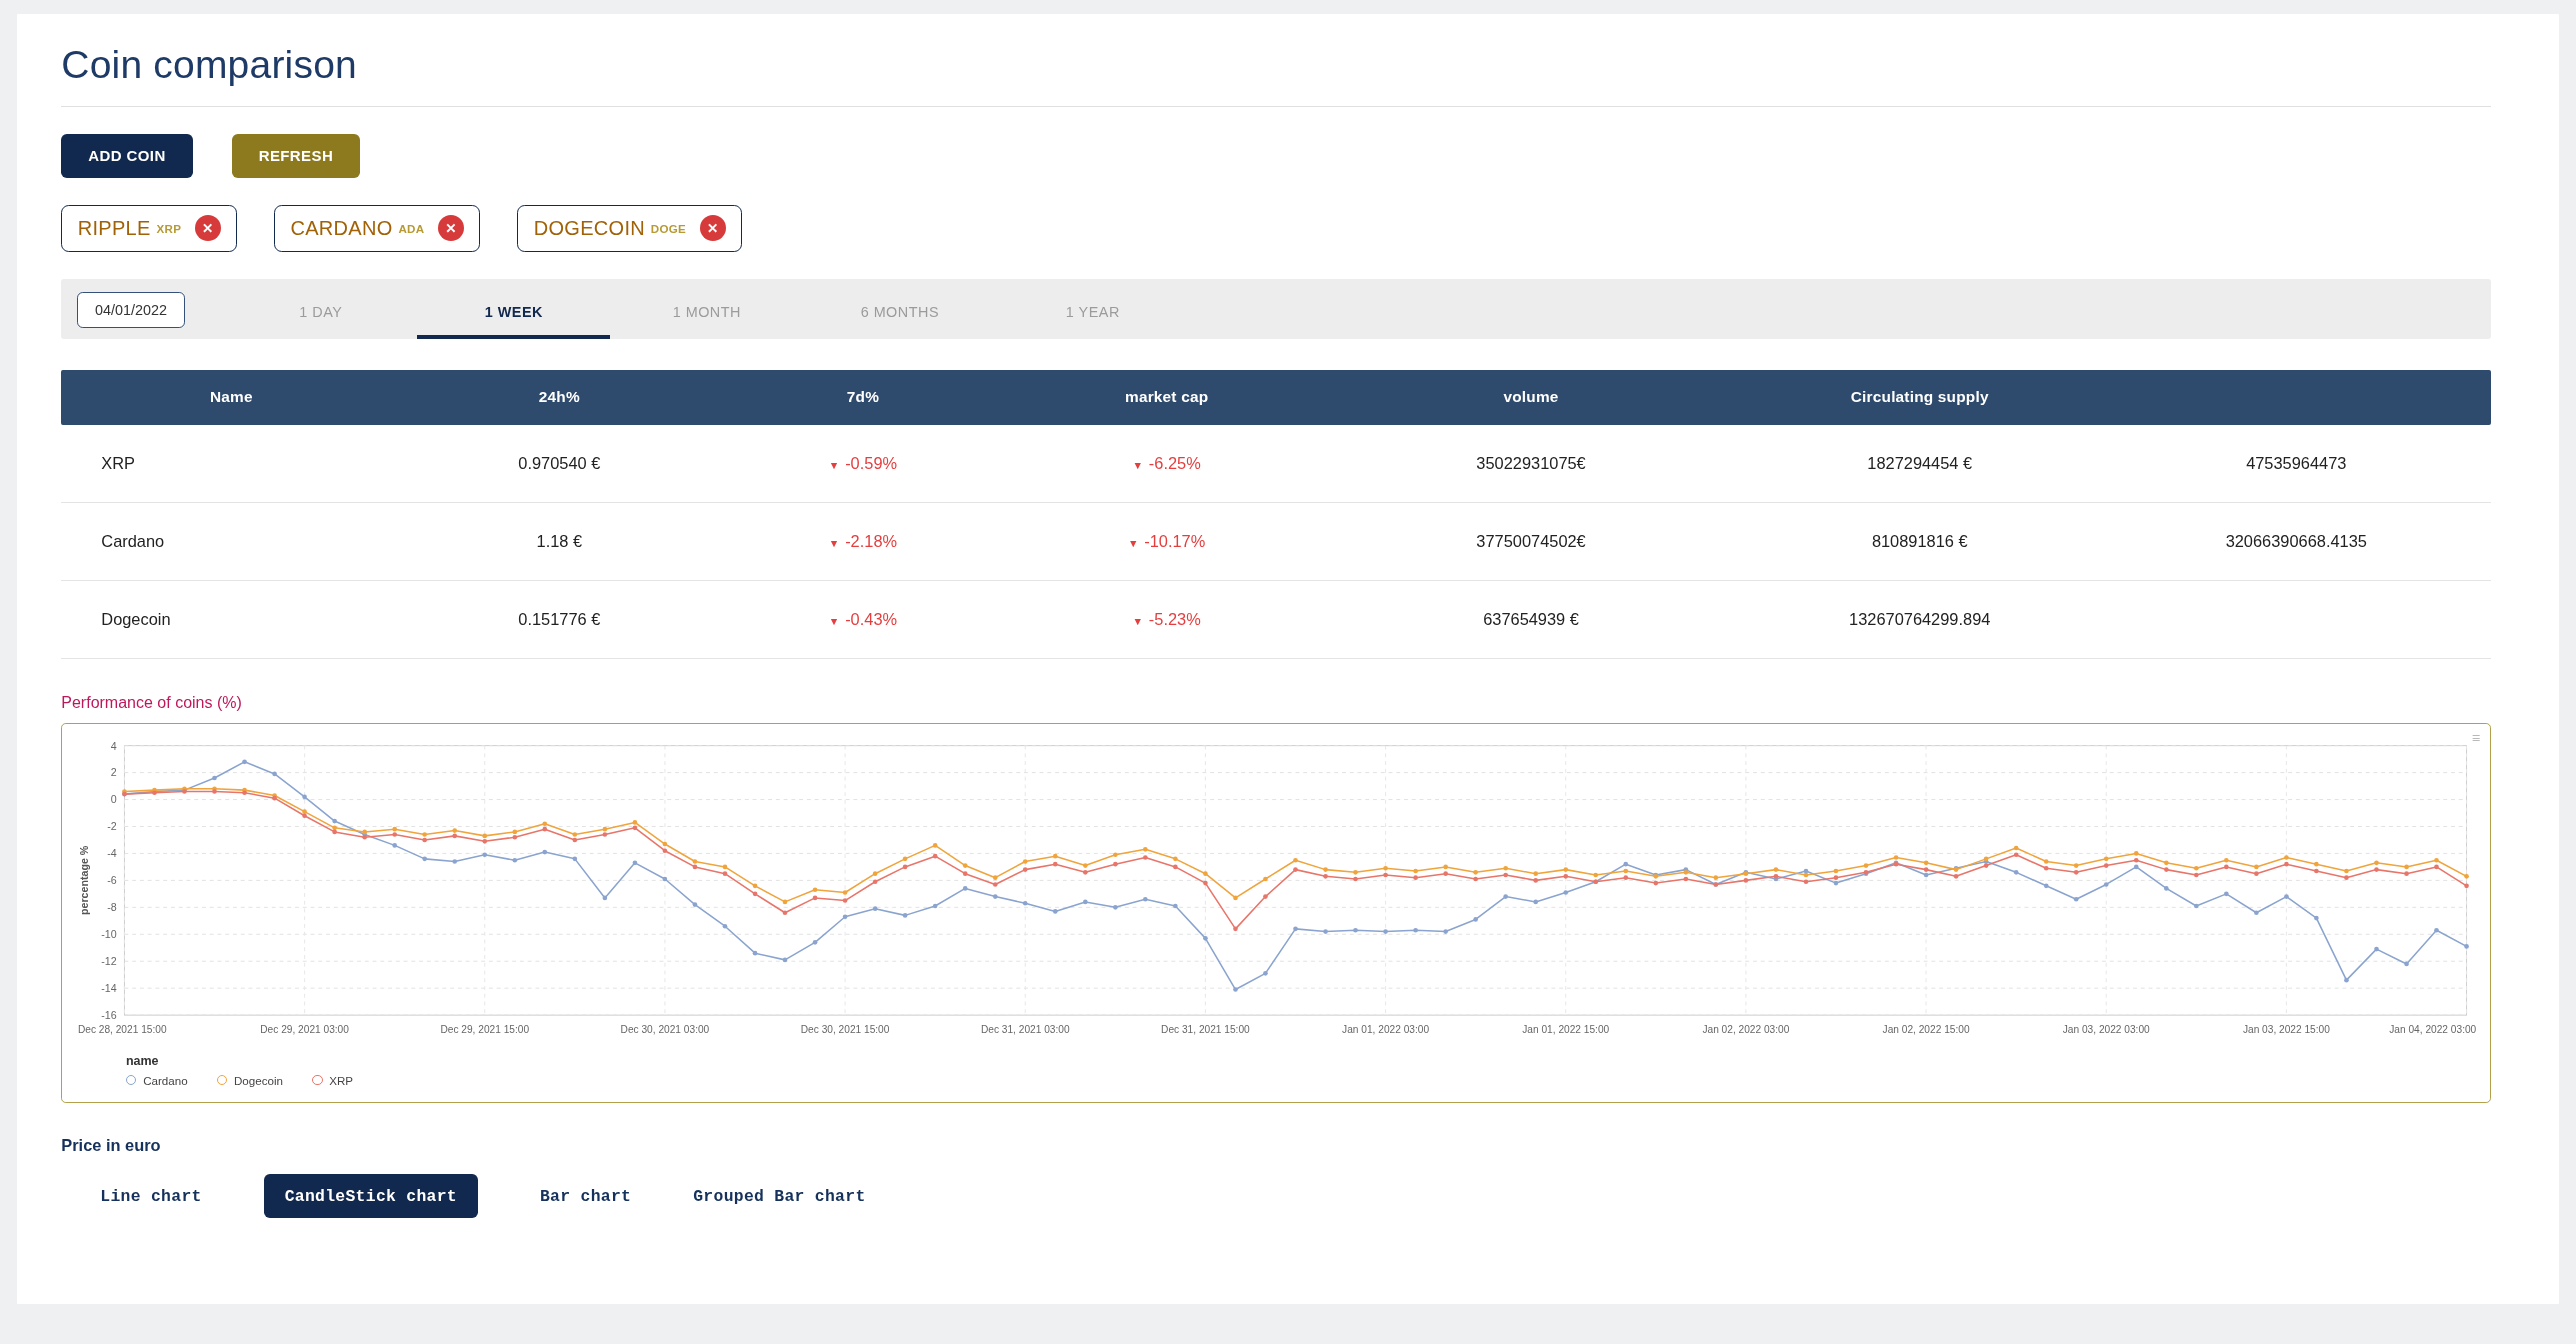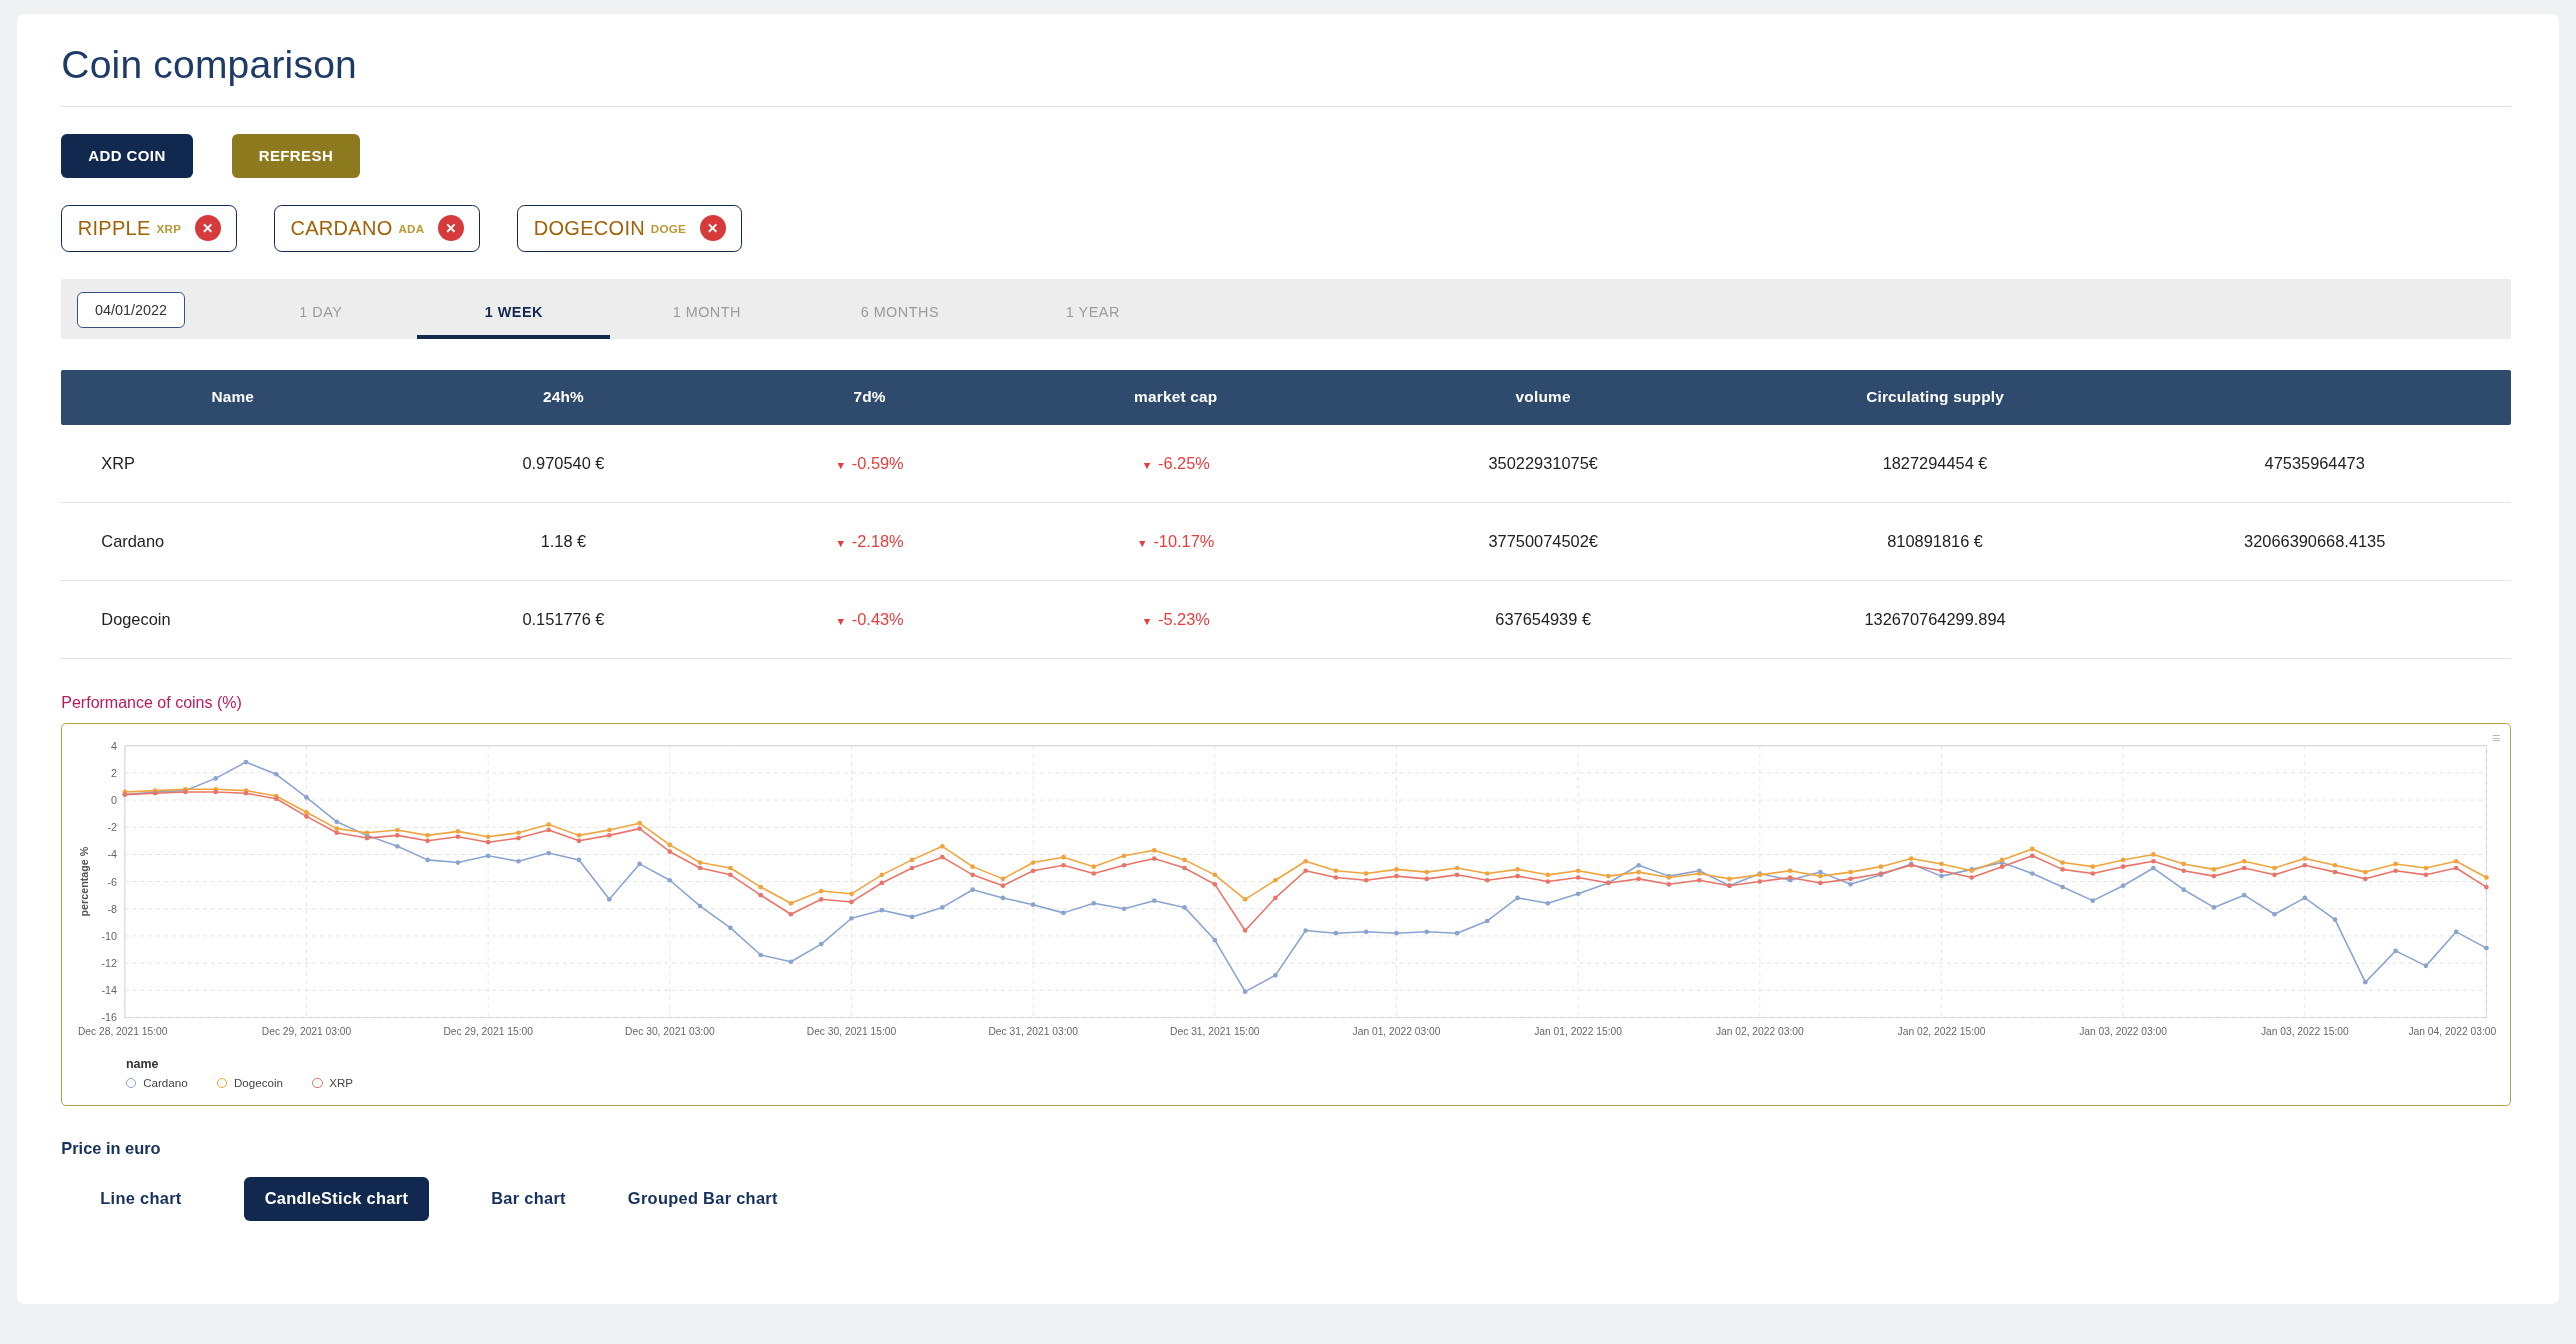--- a/index.html
+++ b/index.html
@@ -4,22 +4,22 @@
 <style>
   * { box-sizing: border-box; margin: 0; padding: 0; }
   html,body { width:100%; height:100%; }
   body {
     font-family: "Liberation Sans", sans-serif;
     background: #eef0f1;
     padding: 13.5px 17.3px;
   }
   .card {
     background: #ffffff;
-    border-radius: 7px;
-    padding: 29px 48px 39px 44px;
+    border-radius: 1px;
+    padding: 29px 68px 39px 44px;
     min-height: 1290px;
   }
   h1 {
     font-size: 39px;
     font-weight: 500;
     color: #1e3a66;
     letter-spacing: 0.2px;
   }
   .divider { border-top: 1px solid #e0e0e0; margin: 19px 0 27px 0; }
   .toolbar { display: flex; gap: 39px; }
@@ -85,21 +85,21 @@
   .chart-menu { position: absolute; top: 5.8px; right: 9.6px; color: #b9b9b9; font-size: 14.4px; cursor: pointer; }
   #chart svg { width: 100%; display: block; }
   .legend { padding: 3.9px 5.8px 9.6px 52px; }
   .legend-title { font-size: 12.5px; font-weight: 700; color: #333; margin-bottom: 5.8px; }
   .legend-items { display: flex; gap: 29px; align-items: center; }
   .legend-item { display: inline-flex; align-items: center; gap: 6.7px; font-size: 11.6px; color: #444; cursor: pointer; }
   .legend-dot { width: 10.6px; height: 10.6px; border-radius: 50%; background: #fff; border: 1.9px solid #999; }
   .price-label { margin-top: 33px; font-size: 16.4px; font-weight: 700; color: #16325c; }
   .chart-types { display: flex; gap: 62px; align-items: center; margin-top: 19px; padding-left: 39px; }
   .ct-btn {
-    background: none; border: none; cursor: pointer; font-family: Liberation Sans, sans-serif;
+    background: none; border: none; cursor: pointer; font-family: Liberation Mono, monospace;
     font-size: 16.4px; font-weight: 700; color: #16325c; letter-spacing: 0.3px; padding: 0;
   }
   .ct-btn.active { background: #12294f; color: #fff; padding: 12.5px 21px; border-radius: 5.8px; }
 </style>
 </head>
 <body>
 
 <div class="card">
   <h1>Coin comparison</h1>
   <div class="divider"></div>

